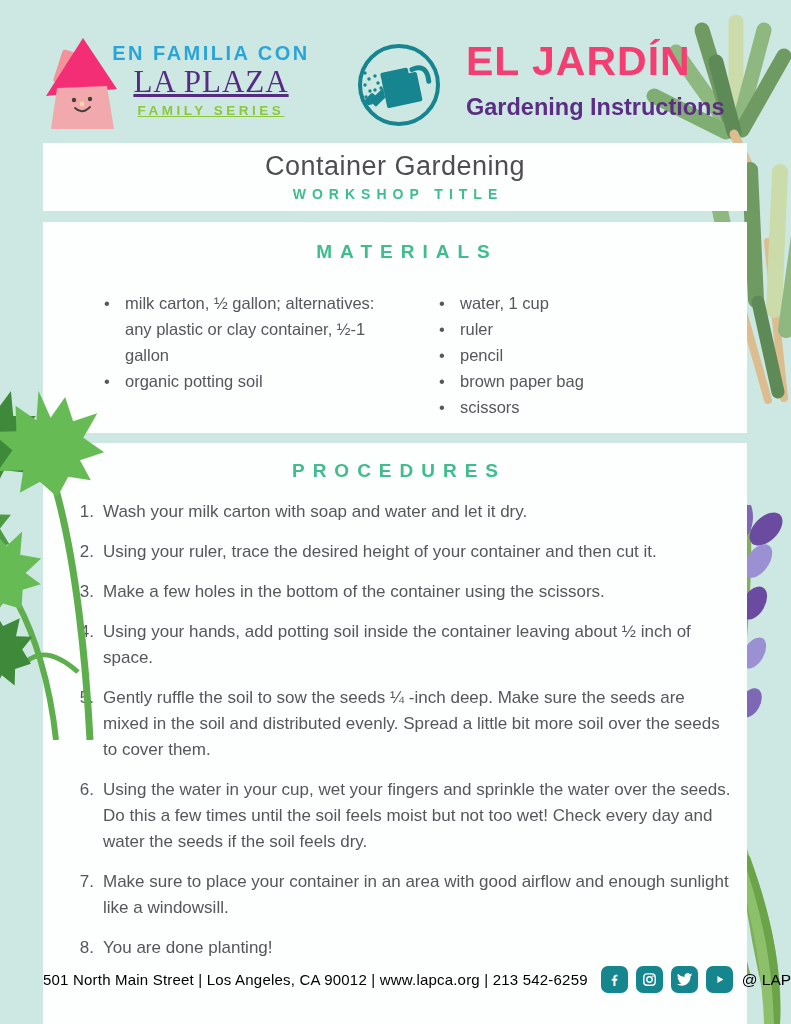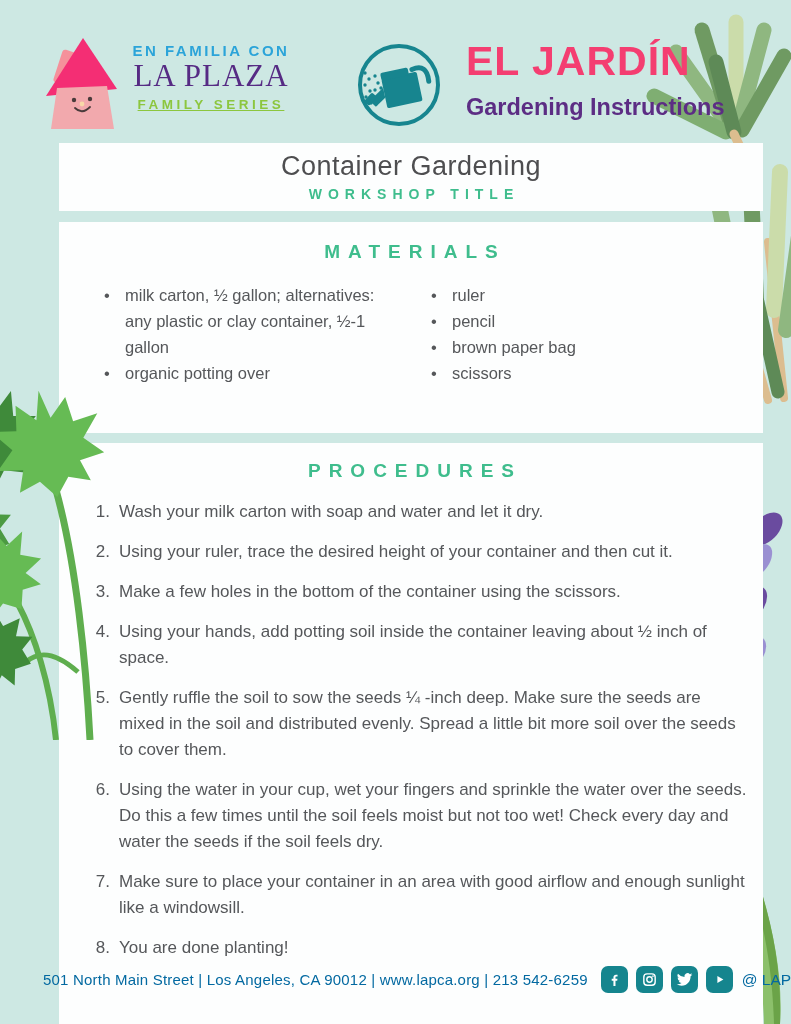--- a/index.html
+++ b/index.html
@@ -6,50 +6,50 @@
   body{
     width:791px;height:1024px;position:relative;overflow:hidden;
     background:#cde8e3;
     font-family:"Liberation Sans",sans-serif;
     -webkit-font-smoothing:antialiased;
   }
   .plant{position:absolute;z-index:1;pointer-events:none;}
   .plant-parsley{z-index:3;}
   .hdr-item{position:absolute;z-index:2;}
   .family-logo{left:98px;top:42px;width:226px;text-align:center;}
-  .family-top{font-size:15px;font-weight:700;letter-spacing:2.5px;color:#2ba4d9;}
-  .family-brand{font-family:"Liberation Serif",serif;font-size:31px;color:#562b84;letter-spacing:1px;margin-top:1px;line-height:1.05;}
+  .family-top{font-size:20px;font-weight:700;letter-spacing:2.5px;color:#2ba4d9;}
+  .family-brand{font-family:"Liberation Serif",serif;font-size:31px;color:#562b84;letter-spacing:1px;margin-top:1px;line-height:1.05;text-decoration:underline;}
   .family-bottom{font-size:13.5px;font-weight:700;letter-spacing:3.5px;color:#8cc63e;margin-top:4px;text-decoration:underline;}
   .house-logo{left:44px;top:38px;}
   .can-badge{left:356px;top:42px;}
   .program{left:466px;top:40px;width:288px;text-align:left;}
   .program-title{font-size:41px;font-weight:800;letter-spacing:1px;color:#f43e71;line-height:1.05;}
   .program-subtitle{font-size:23.5px;font-weight:700;color:#5c2d84;margin-top:11px;}
 
-  .card{position:absolute;left:59px;width:704px;background:#fdfefe;z-index:2;box-sizing:border-box;}
+  .card{position:absolute;left:43px;width:704px;background:#fdfefe;z-index:2;box-sizing:border-box;}
   .title-card{top:143px;height:68px;text-align:center;}
   .workshop-title{margin:8px 0 0;font-size:27px;font-weight:400;color:#4e4e50;letter-spacing:.5px;}
   .green-label{font-size:14px;font-weight:700;color:#3fbd8d;letter-spacing:6px;text-indent:6px;margin-top:4px;}
   .section-heading{text-align:center;font-size:19px;font-weight:700;color:#3fbd8d;letter-spacing:8px;text-indent:8px;margin:0;}
 
-  .materials-card{top:222px;height:211px;padding-top:19px;}
+  .materials-card{top:222px;height:211px;padding-top:19px;padding-left:16px;}
   .cols{display:flex;margin-top:15px;}
-  .mat-list{list-style:none;margin:4px;padding:0;color:#55575a;font-size:16.5px;line-height:26px;}
+  .mat-list{list-style:none;margin:12px;padding:0;color:#55575a;font-size:16.5px;line-height:26px;}
   .mat-left{margin-left:42px;width:295px;}
   .mat-right{margin-left:28px;width:240px;}
   .mat-list li{position:relative;padding-left:24px;}
   .mat-list li::before{content:"\2022";position:absolute;left:3px;top:0;color:#55575a;}
 
   .procedures-card{top:443px;height:655px;padding-top:17px;}
   .steps{margin:17px 0 0;padding:0 10px 0 25px;list-style:none;color:#55575a;font-size:17px;line-height:26px;}
   .step{display:flex;margin-bottom:14px;}
   .step .num{flex:none;width:26px;text-align:right;padding-right:9px;}
   .step .txt{flex:1;padding-right:4px;}
 
-  .footer{position:absolute;left:43px;top:966px;width:712px;display:flex;align-items:center;z-index:2;color:#0369a1;}
+  .footer{position:absolute;left:43px;top:966px;width:712px;display:flex;align-items:center;z-index:2;color:#000000;}
   .contact{font-size:15px;letter-spacing:.2px;white-space:nowrap;}
   .social{display:flex;gap:8px;margin-left:13px;}
   .sicon{width:27px;height:27px;border-radius:7px;background:#15858e;display:flex;align-items:center;justify-content:center;}
   .handle{margin-left:9px;font-size:15.5px;white-space:nowrap;}
 </style>
 </head>
 <body>
 
 <svg class="plant" style="left:618px;top:0;" width="173" height="430" viewBox="0 0 173 430">
   <g stroke-linecap="round" stroke-width="15" fill="none">
@@ -167,23 +167,24 @@
 <section class="card title-card">
   <h1 class="workshop-title">Container Gardening</h1>
   <div class="green-label">WORKSHOP TITLE</div>
 </section>
 
 <section class="card materials-card">
   <h2 class="section-heading">MATERIALS</h2>
   <div class="cols">
     <ul class="mat-list mat-left">
       <li>milk carton, ½ gallon; alternatives: any plastic or clay container, ½-1 gallon</li>
-      <li>organic potting over</li>
+      <li>organic potting soil</li>
     </ul>
     <ul class="mat-list mat-right">
+      <li>water, 1 cup</li>
       <li>ruler</li>
       <li>pencil</li>
       <li>brown paper bag</li>
       <li>scissors</li>
     </ul>
   </div>
 </section>
 
 <section class="card procedures-card">
   <h2 class="section-heading">PROCEDURES</h2>

